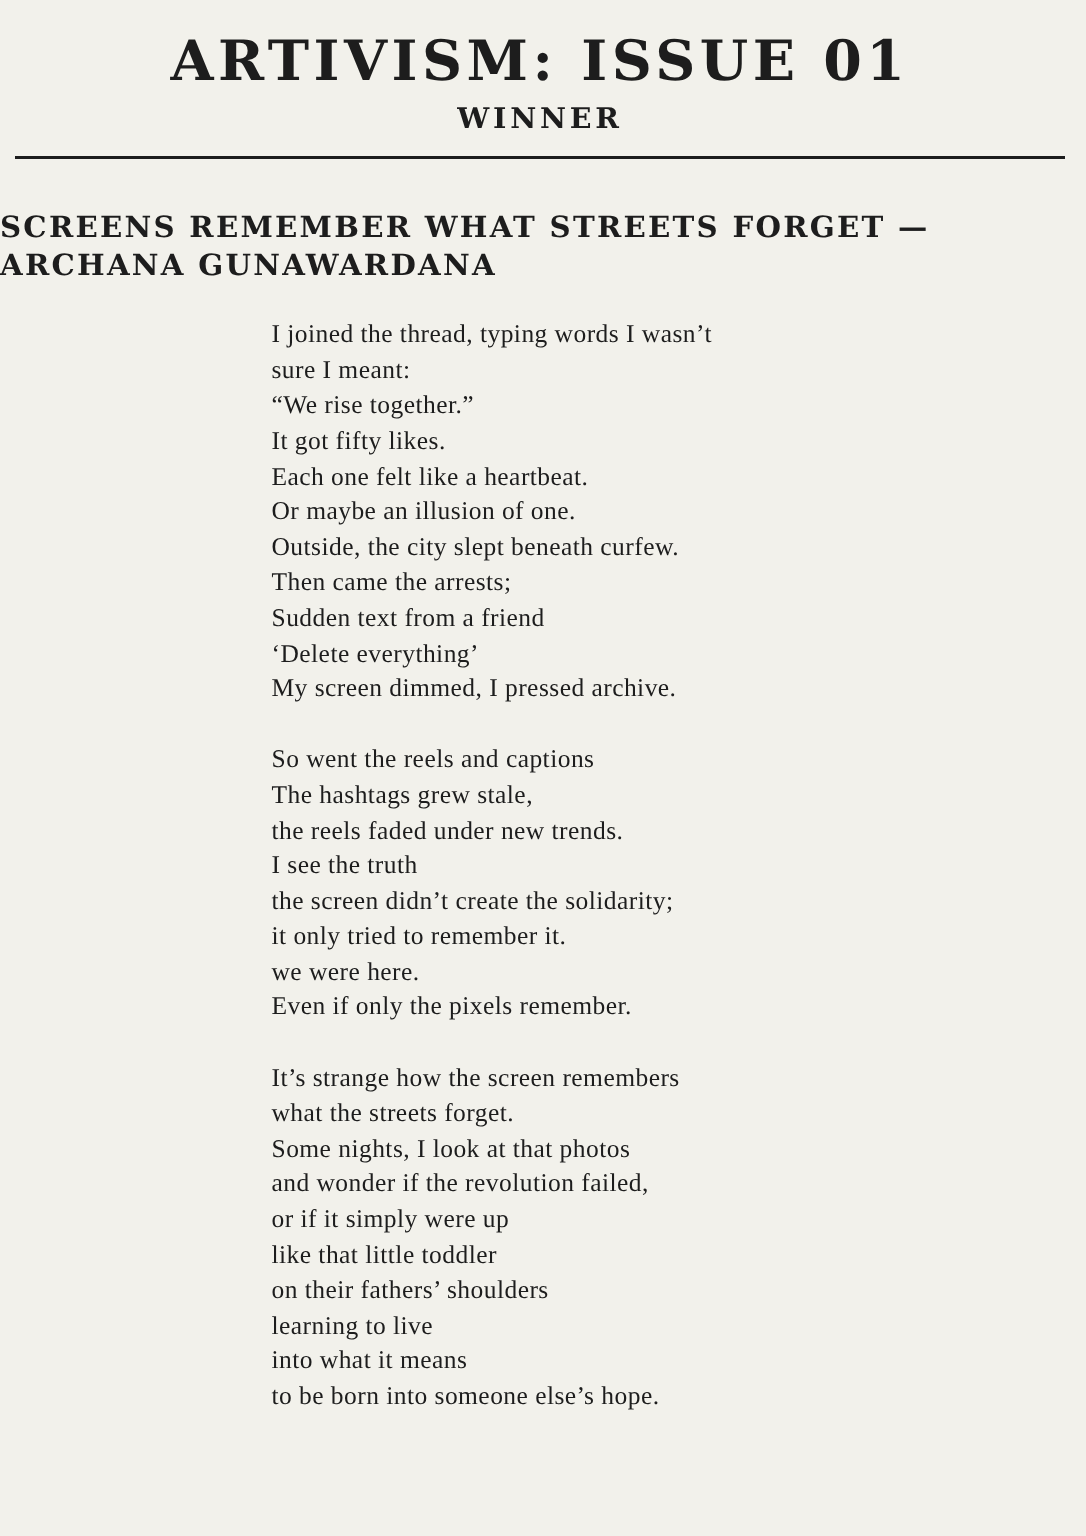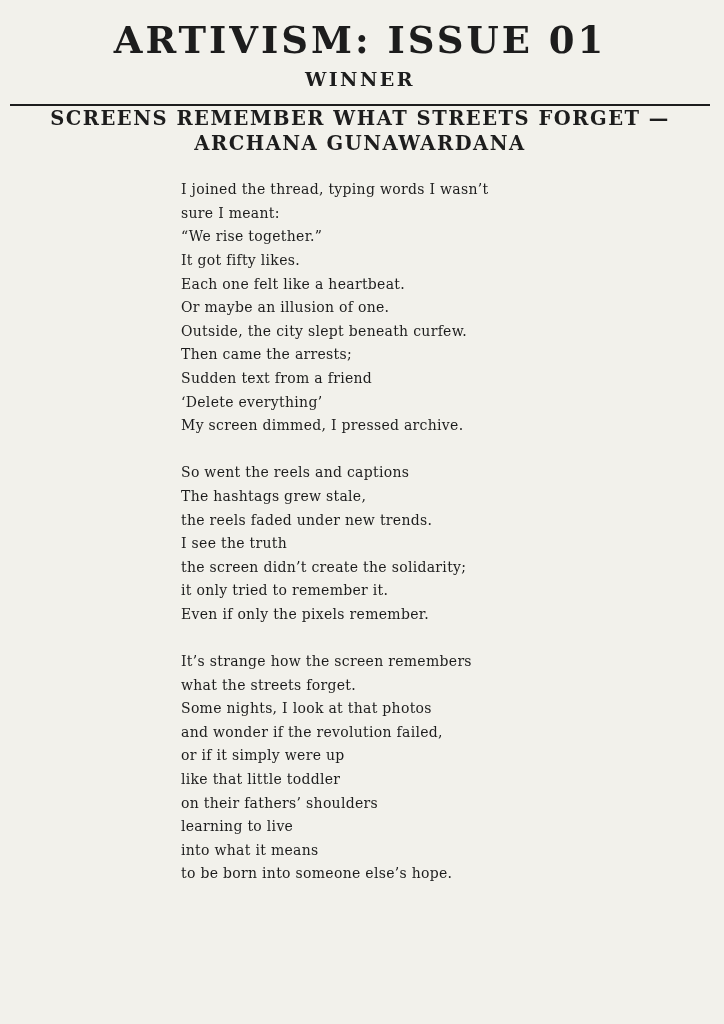--- a/index.html
+++ b/index.html
@@ -35,34 +35,35 @@
     font-weight: 800;
     letter-spacing: 2.5px;
   }
   .divider {
     border: none;
     height: 2.5px;
     margin: 14px 10px 0 10px;
   }
   .poem-title {
     margin: 0;
-    text-align: center;
+    padding-top: 33px;
     font-size: 19.5px;
     font-weight: 800;
     letter-spacing: 1.5px;
     line-height: 25px;
   }
   .poem-body {
     margin-top: 22px;
     padding-left: 181px;
     padding-right: 92px;
-    font-size: 14px;
+    font-size: 17px;
     line-height: 23.6px;
     letter-spacing: 0.3px;
     font-weight: 500;
+    font-family: Liberation Serif, serif;
   }
   .stanza {
     margin: 0 0 23.6px 0;
   }
   .poem-line {
     margin: 0;
     white-space: nowrap;
   }
 </style>
 </head>
@@ -96,20 +97,21 @@
           <p class="poem-line">‘Delete everything’</p>
           <p class="poem-line">My screen dimmed, I pressed archive.</p>
         </div>
         <div class="stanza">
           <p class="poem-line">So went the reels and captions</p>
           <p class="poem-line">The hashtags grew stale,</p>
           <p class="poem-line">the reels faded under new trends.</p>
           <p class="poem-line">I see the truth</p>
           <p class="poem-line">the screen didn’t create the solidarity;</p>
           <p class="poem-line">it only tried to remember it.</p>
+          <p class="poem-line">we were here.</p>
           <p class="poem-line">Even if only the pixels remember.</p>
         </div>
         <div class="stanza">
           <p class="poem-line">It’s strange how the screen remembers</p>
           <p class="poem-line">what the streets forget.</p>
           <p class="poem-line">Some nights, I look at that photos</p>
           <p class="poem-line">and wonder if the revolution failed,</p>
           <p class="poem-line">or if it simply were up</p>
           <p class="poem-line">like that little toddler</p>
           <p class="poem-line">on their fathers’ shoulders</p>

